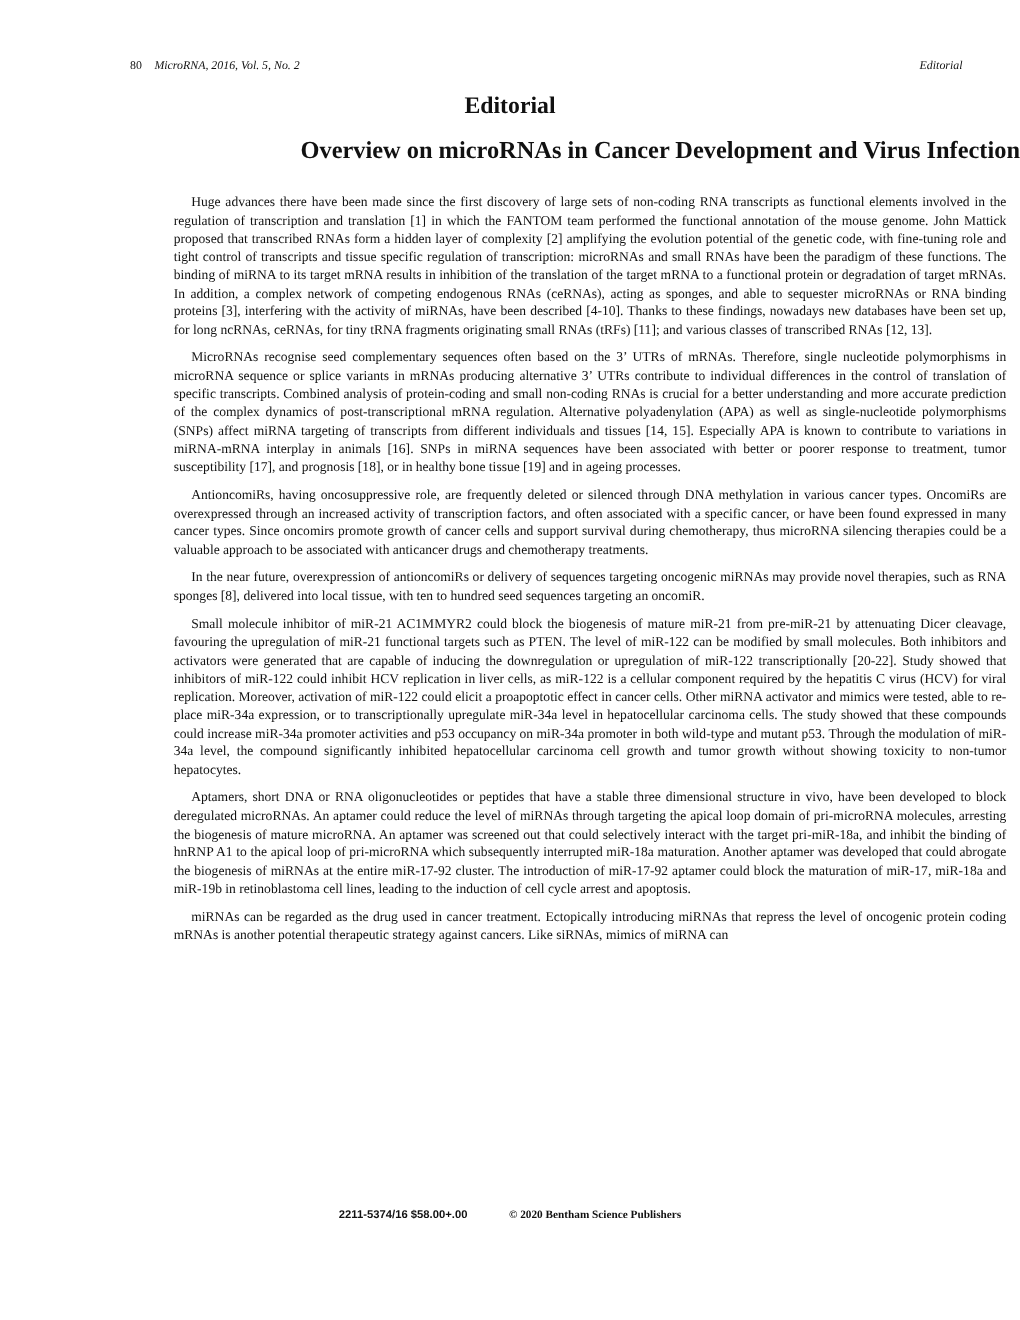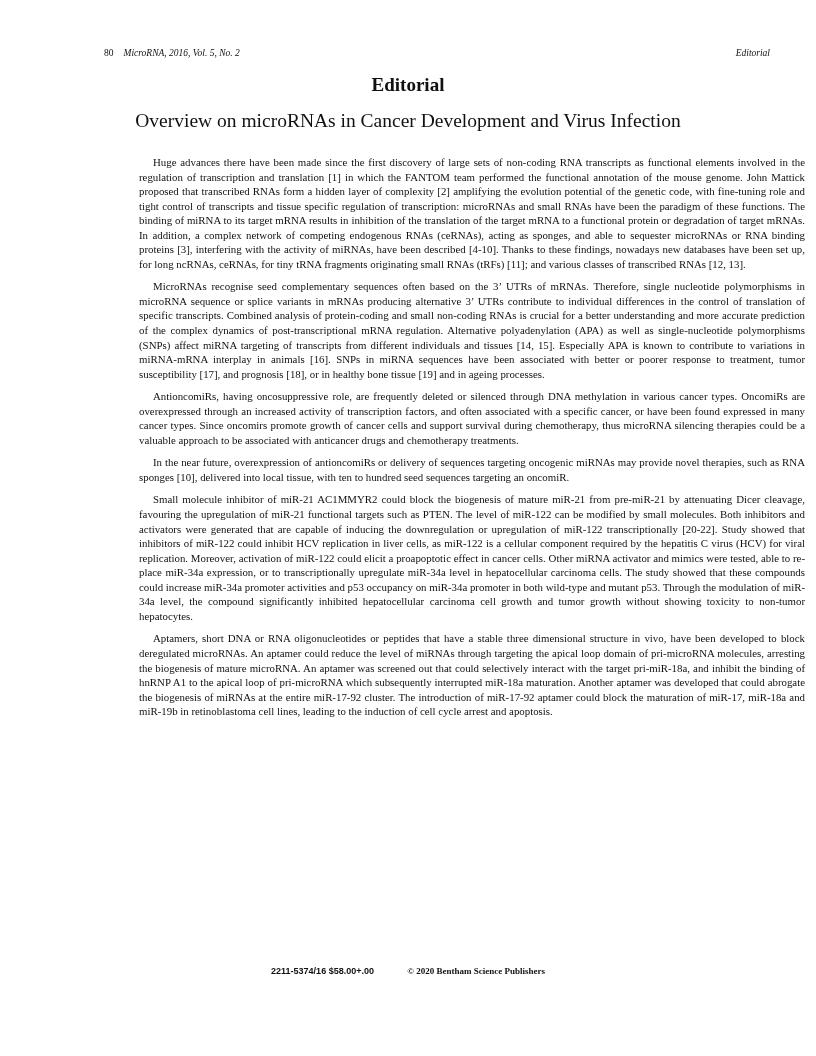--- a/index.html
+++ b/index.html
@@ -4,22 +4,22 @@
 <style>
   html, body { margin: 0; padding: 0; background: #ffffff; }
   body { width: 816px; height: 1056px; position: relative; overflow: hidden;
          font-family: "Liberation Serif", "DejaVu Serif", serif; color: #111; }
   .running-header { position: absolute; top: 48px; left: 104px; right: 46px; height: 14px;
          font-size: 9.5px; font-weight: normal; display: flex; justify-content: space-between; }
   .running-header .left span.num { margin-right: 10px; }
   .running-header i { font-style: italic; }
   .section-label { position: absolute; top: 74px; left: 0; right: 0; text-align: center;
          font-size: 19px; font-weight: bold; }
-  .title { position: absolute; top: 110px; left: 0; right: 0; text-align: center;
-         font-size: 19.5px; font-weight: normal; }
+  .title { position: absolute; top: 110px; left: 0; right: 0; text-align: right;
+         font-size: 19.5px; font-weight: bold; }
   .body-text { position: absolute; top: 155px; left: 104px; width: 666px;
          font-size: 10.85px; line-height: 14.55px; text-align: justify; hyphens: manual; margin-left: 35px; }
   .body-text p { margin: 0 0 8px 0; text-indent: 14px; }
   .footer { position: absolute; top: 966px; left: 0; right: 0; text-align: center;
          font-size: 9px; font-weight: bold; }
   .footer .issn { font-family: "Liberation Sans", "DejaVu Sans", sans-serif; margin-right: 31px; }
 </style>
 </head>
 <body>
 
@@ -30,21 +30,22 @@
   <i>Editorial</i>
 </div>
 
 <div class="section-label">Editorial</div>
 <div class="title">Overview on microRNAs in Cancer Development and Virus Infection</div>
 
 <div class="body-text">
   <p>Huge advances there have been made since the first discovery of large sets of non-coding RNA transcripts as functional elements involved in the regulation of transcription and translation [1] in which the FANTOM team performed the functional annotation of the mouse genome. John Mattick proposed that transcribed RNAs form a hidden layer of complexity [2] amplify­ing the evolution potential of the genetic code, with fine-tuning role and tight control of transcripts and tissue specific regula­tion of transcription: microRNAs and small RNAs have been the paradigm of these functions. The binding of miRNA to its target mRNA results in inhibition of the translation of the target mRNA to a functional protein or degradation of target mRNAs. In addition, a complex network of competing endogenous RNAs (ceRNAs), acting as sponges, and able to sequester microR­NAs or RNA binding proteins [3], interfering with the activity of miRNAs, have been described [4-10]. Thanks to these find­ings, nowadays new databases have been set up, for long ncRNAs, ceRNAs, for tiny tRNA fragments originating small RNAs (tRFs) [11]; and various classes of transcribed RNAs [12, 13].</p>
   <p>MicroRNAs recognise seed complementary sequences often based on the 3’ UTRs of mRNAs. Therefore, single nucleotide polymorphisms in microRNA sequence or splice variants in mRNAs producing alternative 3’ UTRs contribute to individual differences in the control of translation of specific transcripts. Combined analysis of protein-coding and small non-coding RNAs is crucial for a better understanding and more accurate prediction of the complex dynamics of post-transcriptional mRNA regulation. Alternative polyadenylation (APA) as well as single-nucleotide polymorphisms (SNPs) affect miRNA tar­geting of transcripts from different individuals and tissues [14, 15]. Especially APA is known to contribute to variations in miRNA-mRNA interplay in animals [16]. SNPs in miRNA sequences have been associated with better or poorer response to treatment, tumor susceptibility [17], and prognosis [18], or in healthy bone tissue [19] and in ageing processes.</p>
   <p>AntioncomiRs, having oncosuppressive role, are frequently deleted or silenced through DNA methylation in various cancer types. OncomiRs are overexpressed through an increased activity of transcription factors, and often associated with a specific cancer, or have been found expressed in many cancer types. Since oncomirs promote growth of cancer cells and support sur­vival during chemotherapy, thus microRNA silencing therapies could be a valuable approach to be associated with anticancer drugs and chemotherapy treatments.</p>
-  <p>In the near future, overexpression of antioncomiRs or delivery of sequences targeting oncogenic miRNAs may provide novel therapies, such as RNA sponges [10], delivered into local tissue, with ten to hundred seed sequences targeting an on­comiR.</p>
+  <p>In the near future, overexpression of antioncomiRs or delivery of sequences targeting oncogenic miRNAs may provide novel therapies, such as RNA sponges [8], delivered into local tissue, with ten to hundred seed sequences targeting an on­comiR.</p>
   <p>Small molecule inhibitor of miR-21 AC1MMYR2 could block the biogenesis of mature miR-21 from pre-miR-21 by at­tenuating Dicer cleavage, favouring the upregulation of miR-21 functional targets such as PTEN. The level of miR-122 can be modified by small molecules. Both inhibitors and activators were generated that are capable of inducing the downregulation or upregulation of miR-122 transcriptionally [20-22]. Study showed that inhibitors of miR-122 could inhibit HCV replication in liver cells, as miR-122 is a cellular component required by the hepatitis C virus (HCV) for viral replication. Moreover, activa­tion of miR-122 could elicit a proapoptotic effect in cancer cells. Other miRNA activator and mimics were tested, able to re­place miR-34a expression, or to transcriptionally upregulate miR-34a level in hepatocellular carcinoma cells. The study showed that these compounds could increase miR-34a promoter activities and p53 occupancy on miR-34a promoter in both wild-type and mutant p53. Through the modulation of miR-34a level, the compound significantly inhibited hepatocellular carcinoma cell growth and tumor growth without showing toxicity to non-tumor hepatocytes.</p>
   <p>Aptamers, short DNA or RNA oligonucleotides or peptides that have a stable three dimensional structure in vivo, have been developed to block deregulated microRNAs. An aptamer could reduce the level of miRNAs through targeting the apical loop domain of pri-microRNA molecules, arresting the biogenesis of mature microRNA. An aptamer was screened out that could selectively interact with the target pri-miR-18a, and inhibit the binding of hnRNP A1 to the apical loop of pri-microRNA which subsequently interrupted miR-18a maturation. Another aptamer was developed that could abrogate the biogenesis of miRNAs at the entire miR-17-92 cluster. The introduction of miR-17-92 aptamer could block the maturation of miR-17, miR-18a and miR-19b in retinoblastoma cell lines, leading to the induction of cell cycle arrest and apoptosis.</p>
+  <p>miRNAs can be regarded as the drug used in cancer treatment. Ectopically introducing miRNAs that repress the level of on­cogenic protein coding mRNAs is another potential therapeutic strategy against cancers. Like siRNAs, mimics of miRNA can</p>
 </div>
 
 <div class="footer">
   <span class="issn">2211-5374/16 $58.00+.00</span>
   <span>© 2020 Bentham Science Publishers</span>
 </div>
 
 </body></html>

